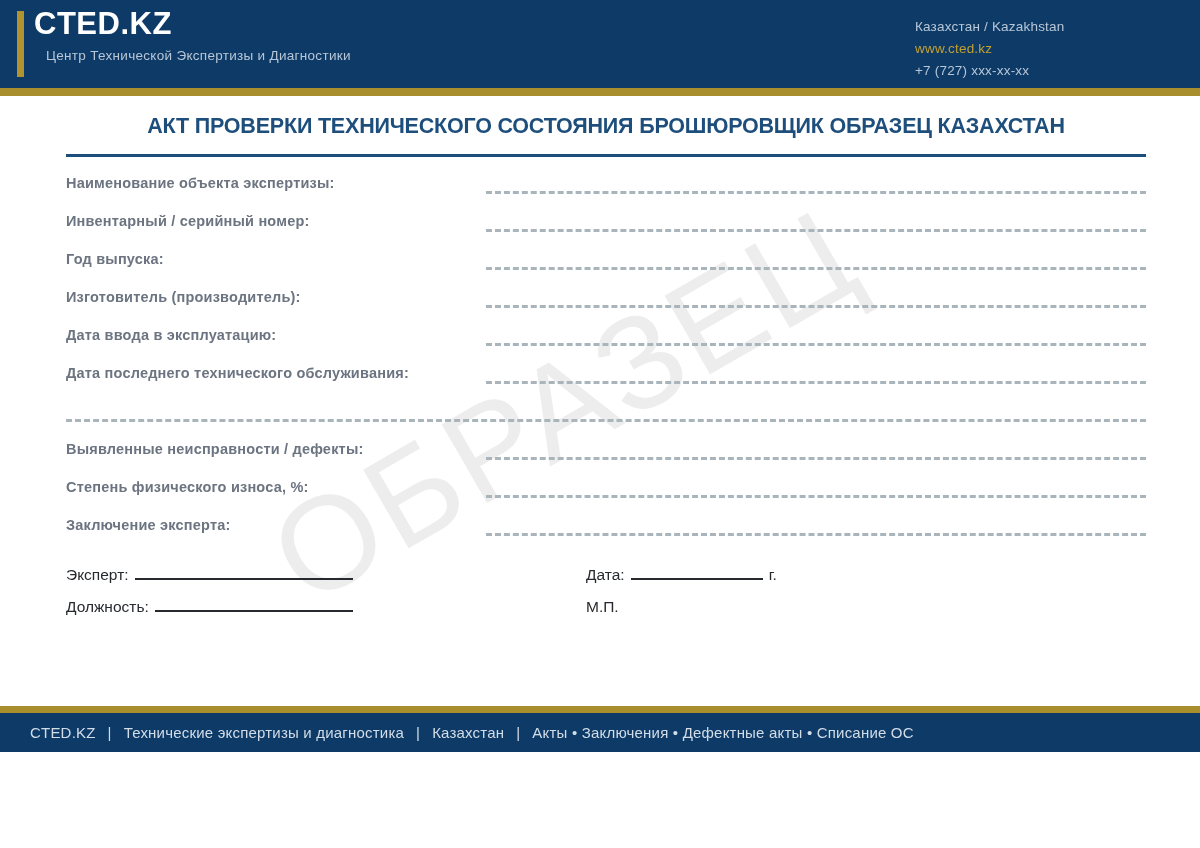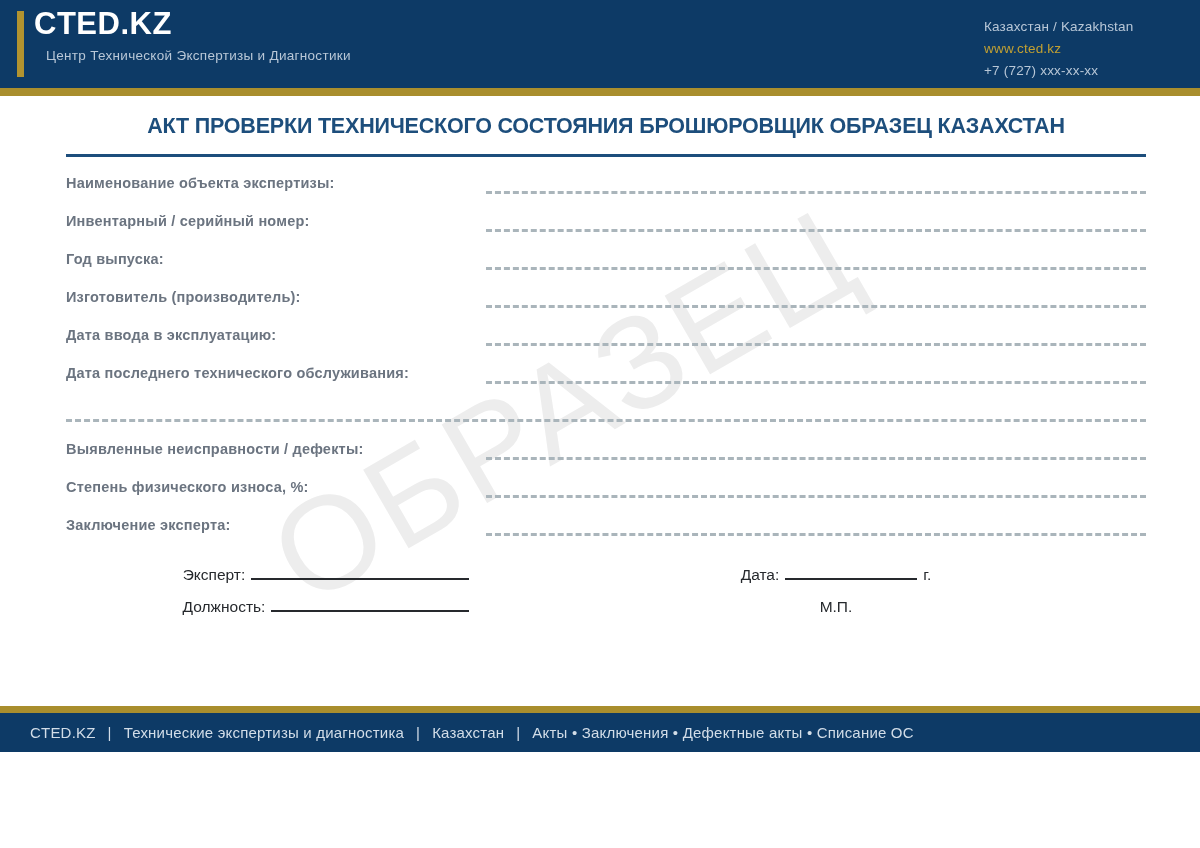--- a/index.html
+++ b/index.html
@@ -23,21 +23,21 @@
   }
   .logo {
     position: absolute; left: 34px; top: 6px;
     color: #ffffff; font-size: 31px; font-weight: 700; letter-spacing: 0.5px;
   }
   .header-subtitle {
     position: absolute; left: 46px; top: 48px;
     color: #b8c7d7; font-size: 13.5px; letter-spacing: 0.3px;
   }
   .header-right {
-    position: absolute; left: 984px; top: 16px;
+    position: absolute; left: 915px; top: 16px;
     font-size: 13.5px; line-height: 22px; letter-spacing: 0.2px;
   }
   .header-country { color: #b8c7d7; }
   .header-website { color: #c2a032; cursor: pointer; }
   .header-phone { color: #b8c7d7; }
 
   .gold-stripe-top {
     position: absolute; top: 88px; left: 0; width: 1200px; height: 8px;
     background: #a98e2d;
   }
@@ -105,21 +105,20 @@
     display: flex;
   }
   .sig-col-left { width: 520px; }
   .sig-col-right { width: 500px; }
   .sig-row {
     height: 32px;
     line-height: 32px;
     color: #26292d;
     font-size: 15.5px;
     white-space: nowrap;
-    text-align: center;
   }
   .sig-line {
     display: inline-block;
     border-bottom: 2px solid #26292d;
     height: 13px;
     vertical-align: baseline;
   }
   .sig-line-expert { width: 218px; margin-left: 6px; }
   .sig-line-position { width: 198px; margin-left: 6px; }
   .sig-line-date { width: 132px; margin-left: 6px; margin-right: 6px; }

